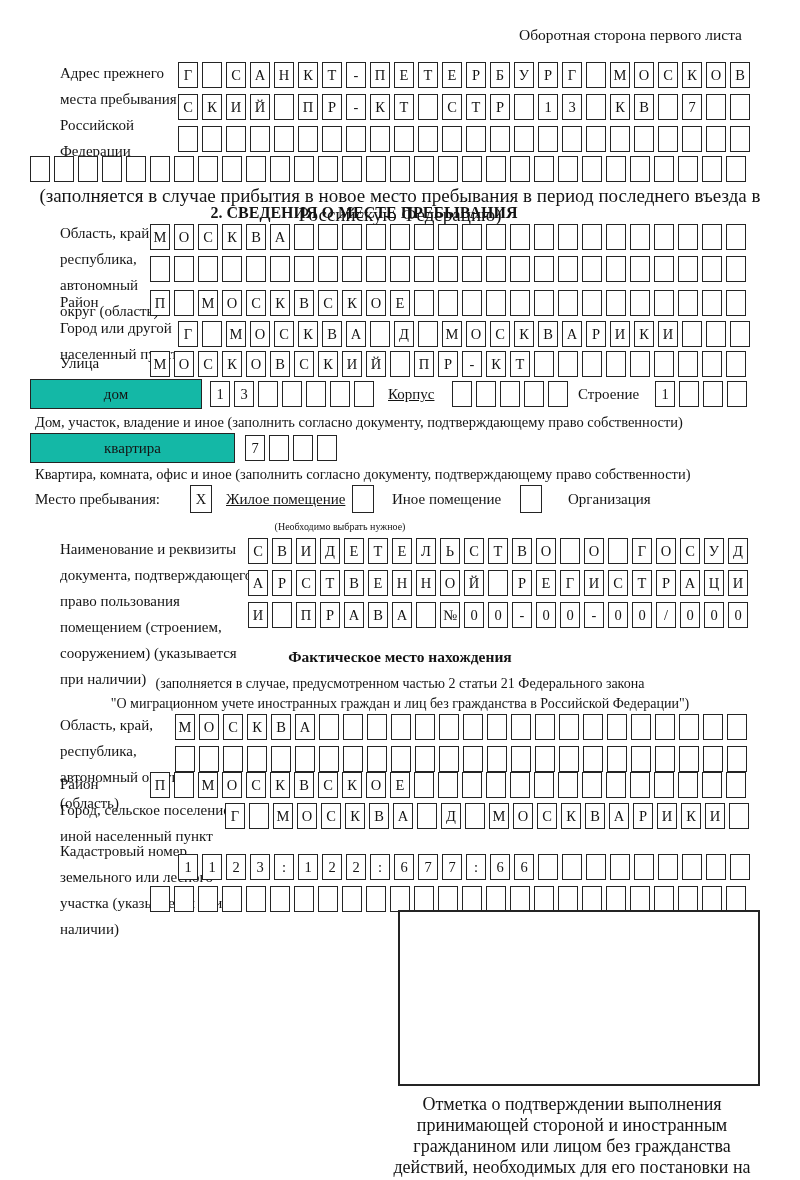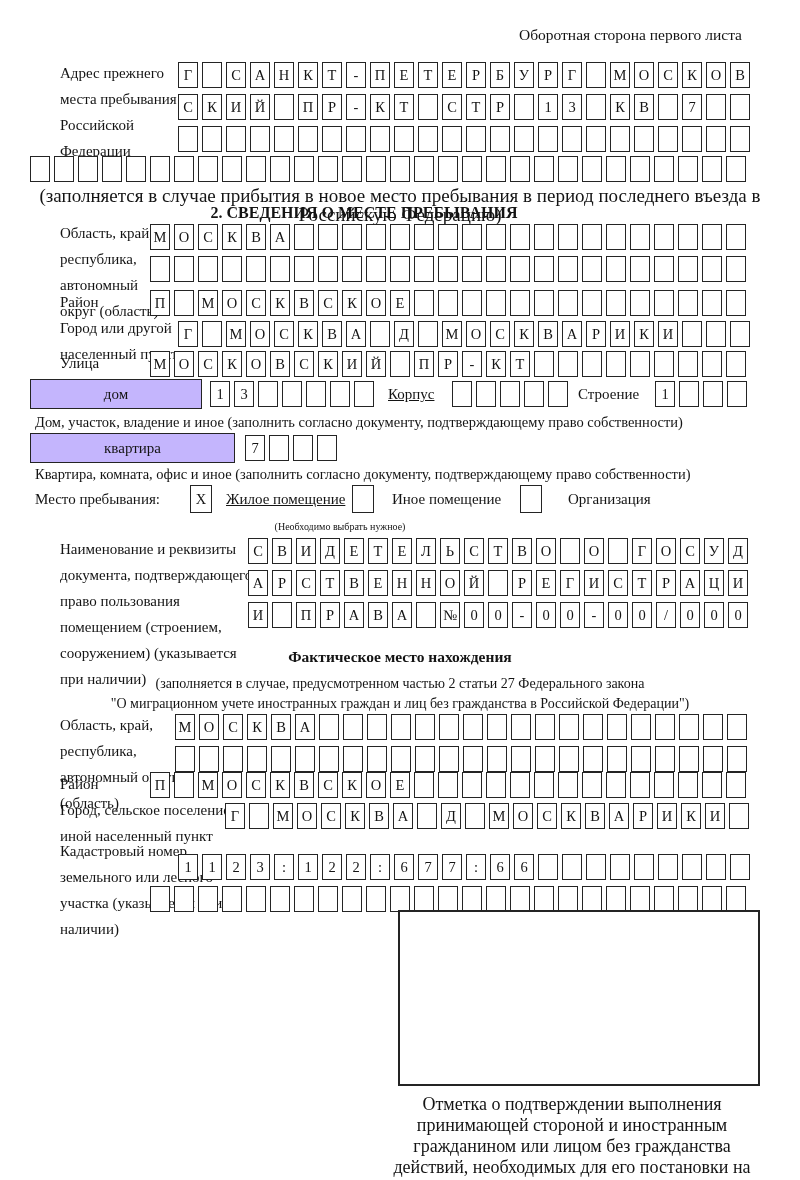--- a/index.html
+++ b/index.html
@@ -6,21 +6,21 @@
   .sheet{position:relative;width:800px;height:1180px;background:#fff;
          font-family:"Liberation Serif","DejaVu Serif",serif;color:#141414;overflow:hidden;}
   .abs{position:absolute;}
   .lbl{font-size:15px;line-height:26px;}
   .cap{font-size:19px;line-height:19px;}
   .ttl{font-weight:bold;font-size:16px;}
   .cellrow{display:flex;gap:4px;}
   .cell{box-sizing:border-box;flex:0 0 20px;width:20px;height:26px;border:1.6px solid #242424;
         display:flex;align-items:center;justify-content:center;font-size:14.5px;background:#fff;}
   .bigbox{box-sizing:border-box;border:1.6px solid #242424;height:30px;display:flex;
-          align-items:center;justify-content:center;font-size:15px;background:#c4b5fd;}
+          align-items:center;justify-content:center;font-size:15px;background:#14b8a6;}
   .center{text-align:center;}
   .stamp{box-sizing:border-box;border:2px solid #242424;background:#fff;}
 </style>
 </head>
 <body>
 
 <div class="sheet">
 
   <div class="abs lbl" style="top:22px;right:58px;font-size:15.5px;">Оборотная сторона первого листа</div>
 
@@ -391,21 +391,21 @@
       <span class="cell">-</span>
       <span class="cell">0</span>
       <span class="cell">0</span>
       <span class="cell">/</span>
       <span class="cell">0</span>
       <span class="cell">0</span>
       <span class="cell">0</span>
     </div>
 
   <div class="abs ttl center" style="top:648px;left:0;width:800px;font-size:15.5px;">Фактическое место нахождения</div>
-  <div class="abs cap center" style="top:674px;left:0;width:800px;font-size:14px;">(заполняется в случае, предусмотренном частью 2 статьи 27 Федерального закона</div>
+  <div class="abs cap center" style="top:674px;left:0;width:800px;font-size:14px;">(заполняется в случае, предусмотренном частью 2 статьи 21 Федерального закона</div>
   <div class="abs cap center" style="top:694px;left:0;width:800px;font-size:14px;">"О миграционном учете иностранных граждан и лиц без гражданства в Российской Федерации")</div>
 
   <div class="abs lbl" style="top:712px;left:60px;width:145px;">Область, край, республика, автономный округ (область)</div>
   <div class="abs cellrow" style="top:714px;left:175px;">
       <span class="cell">М</span>
       <span class="cell">О</span>
       <span class="cell">С</span>
       <span class="cell">К</span>
       <span class="cell">В</span>
       <span class="cell">А</span>

